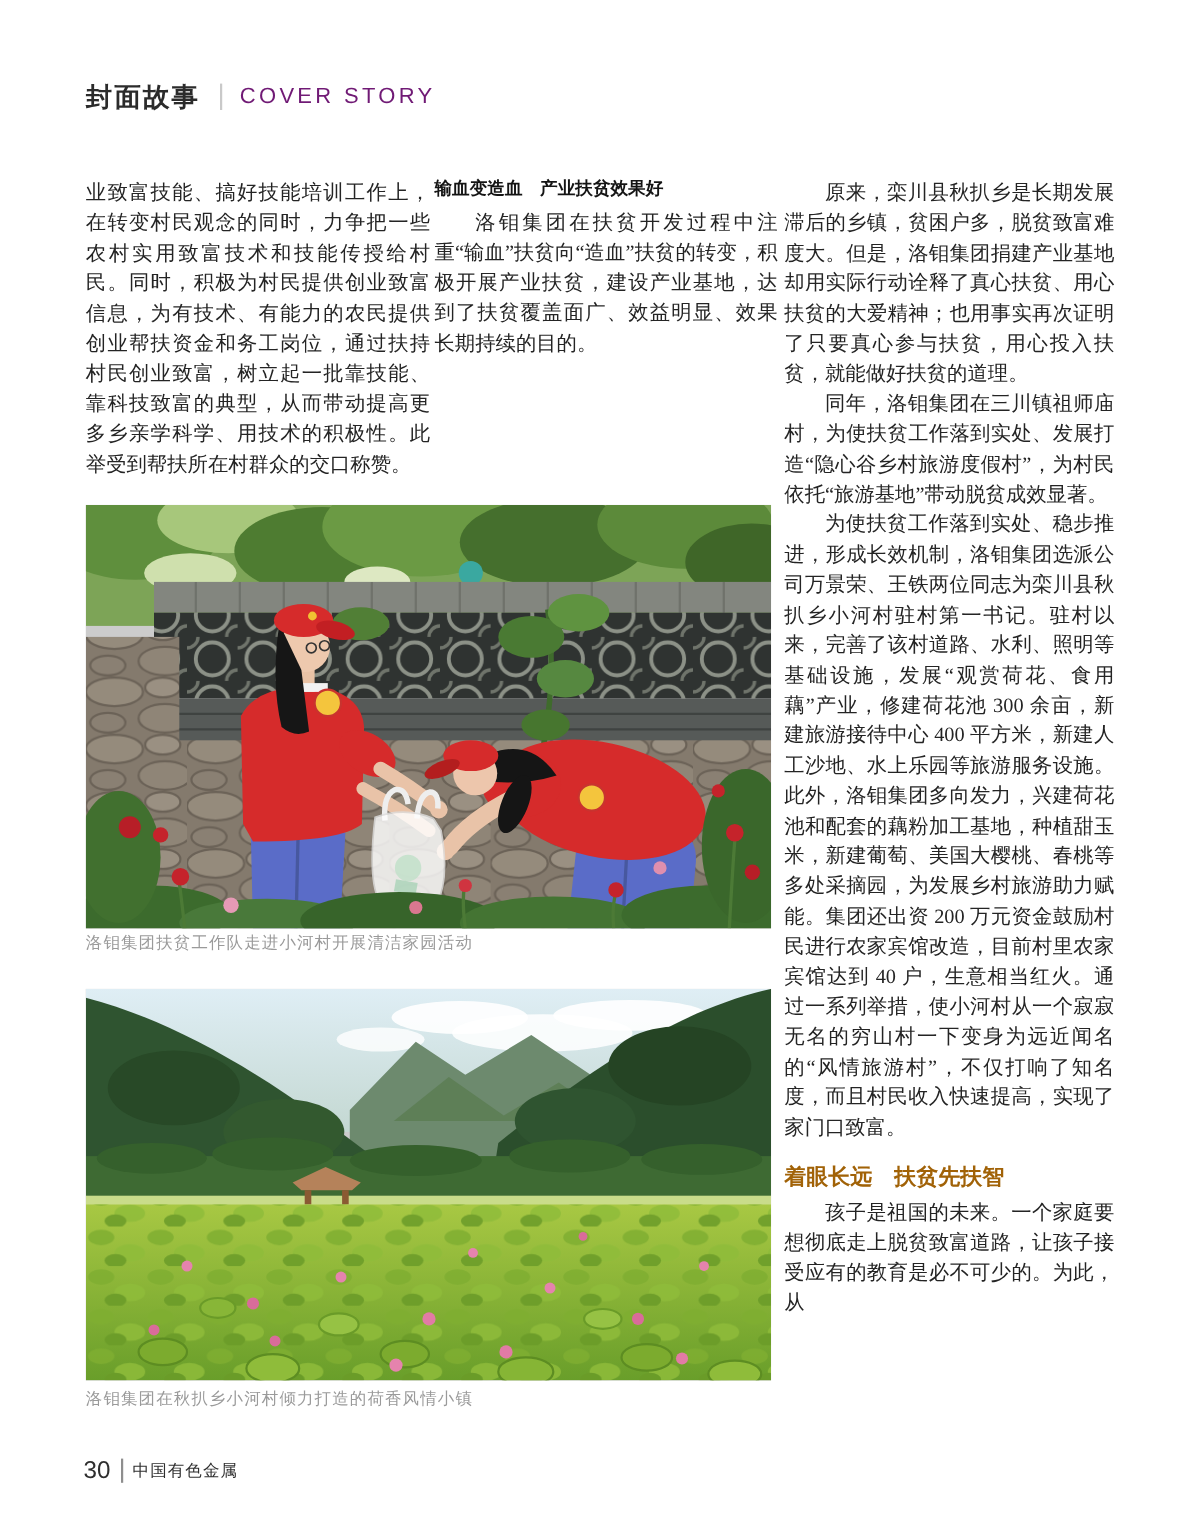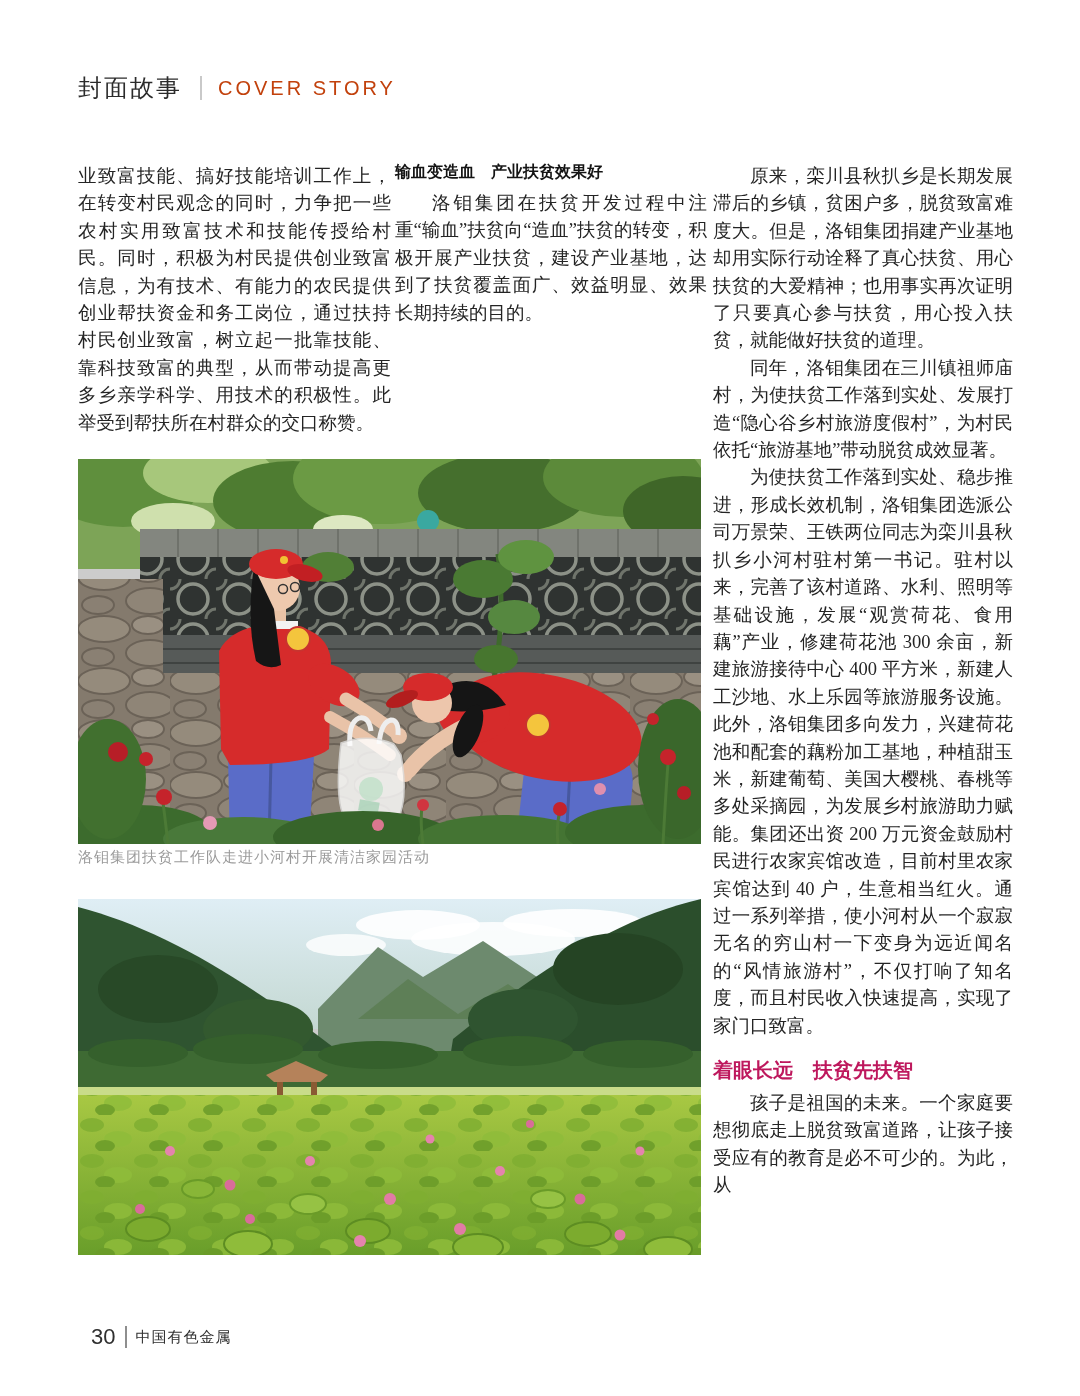--- a/index.html
+++ b/index.html
@@ -4,49 +4,49 @@
 <style>
   html,body{margin:0;padding:0;background:#e9e9e9;}
   .page{
     position:relative;width:1080px;height:1396px;margin:0 auto;
     background:#ffffff;overflow:hidden;
     font-family:"Liberation Serif","DejaVu Serif",serif;color:#222;
   }
   
   .hdr{position:absolute;left:78px;top:72px;display:flex;align-items:center;
        font-family:"Liberation Sans","DejaVu Sans",sans-serif;}
-  .hdr-cn{font-size:24px;font-weight:normal;color:#2b2b2b;letter-spacing:2px;}
+  .hdr-cn{font-size:24px;font-weight:bold;color:#2b2b2b;letter-spacing:2px;}
   .hdr-bar{width:2px;height:24px;background:#c9c9c9;margin:0 16px 0 18px;}
-  .hdr-en{font-size:20px;color:#c2410c;letter-spacing:3px;}
+  .hdr-en{font-size:20px;color:#701a75;letter-spacing:3px;}
   
   .col{position:absolute;text-align:justify;font-size:18.5px;line-height:27.4px;color:#242424;}
   .col p{margin:0;}
   .col p.ind{text-indent:2em;}
   .subhead{
     font-family:"Liberation Sans","DejaVu Sans",sans-serif;
     font-weight:bold;font-size:16px;color:#141414;line-height:28px;
     margin:0 0 4px 0;text-align:left;
   }
   .subhead2{
     font-family:"Liberation Sans","DejaVu Sans",sans-serif;
-    font-weight:bold;font-size:20px;color:#be185d;line-height:28px;
+    font-weight:bold;font-size:20px;color:#a16207;line-height:28px;
     margin:16px 0 6px 0;text-align:left;
   }
   
   .photo{position:absolute;left:78px;overflow:hidden;background:#ccc;}
   .photo svg{display:block;width:100%;height:100%;}
   .caption{
     position:absolute;left:78px;
     font-family:"Liberation Sans","DejaVu Sans",sans-serif;
     font-size:15px;color:#9a9a9a;letter-spacing:1px;
   }
   
   .ftr{position:absolute;left:76px;top:1324px;display:flex;align-items:center;
        font-family:"Liberation Sans","DejaVu Sans",sans-serif;color:#333;}
-  .ftr-num{font-size:22px;color:#2f2f2f;margin-left:15px;}
+  .ftr-num{font-size:22px;color:#2f2f2f;}
   .ftr-bar{width:2px;height:22px;background:#8e8e8e;margin:0 8px 0 10px;}
   .ftr-name{font-size:15px;letter-spacing:1px;color:#2f2f2f;}
 </style>
 </head>
 <body>
 
 <div class="page">
 
   <div class="hdr">
     <span class="hdr-cn">封面故事</span>
@@ -248,20 +248,21 @@
       <circle cx="502" cy="300" r="5.5" fill="#d96c9a"></circle>
       <circle cx="562" cy="252" r="4.5" fill="#e583ad"></circle>
       <circle cx="382" cy="330" r="6" fill="#e27ba5"></circle>
       <circle cx="62" cy="310" r="5" fill="#d96c9a"></circle>
       <circle cx="282" cy="342" r="6" fill="#e583ad"></circle>
       <circle cx="542" cy="336" r="5.5" fill="#e27ba5"></circle>
       <circle cx="352" cy="240" r="4.5" fill="#e583ad"></circle>
       <circle cx="452" cy="225" r="4" fill="#d96c9a"></circle>
     </svg>
   </div>
+  <div class="caption" style="top:1262px;">洛钼集团在秋扒乡小河村倾力打造的荷香风情小镇</div>
 
   <div class="ftr">
     <span class="ftr-num">30</span>
     <span class="ftr-bar"></span>
     <span class="ftr-name">中国有色金属</span>
   </div>
 
 </div>
 
 </body></html>

